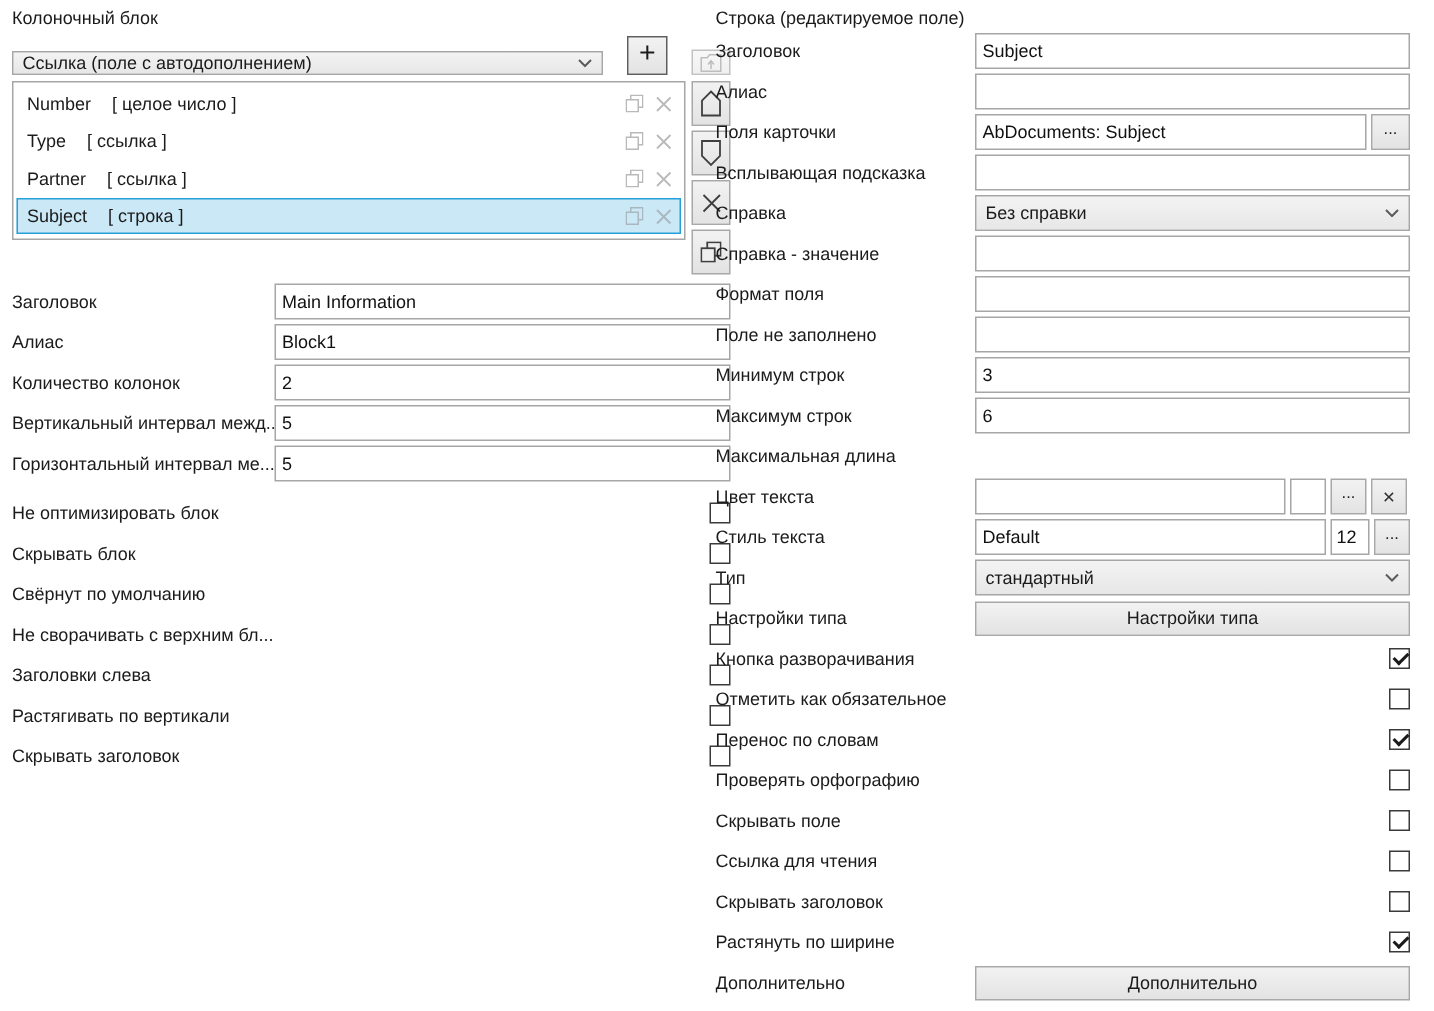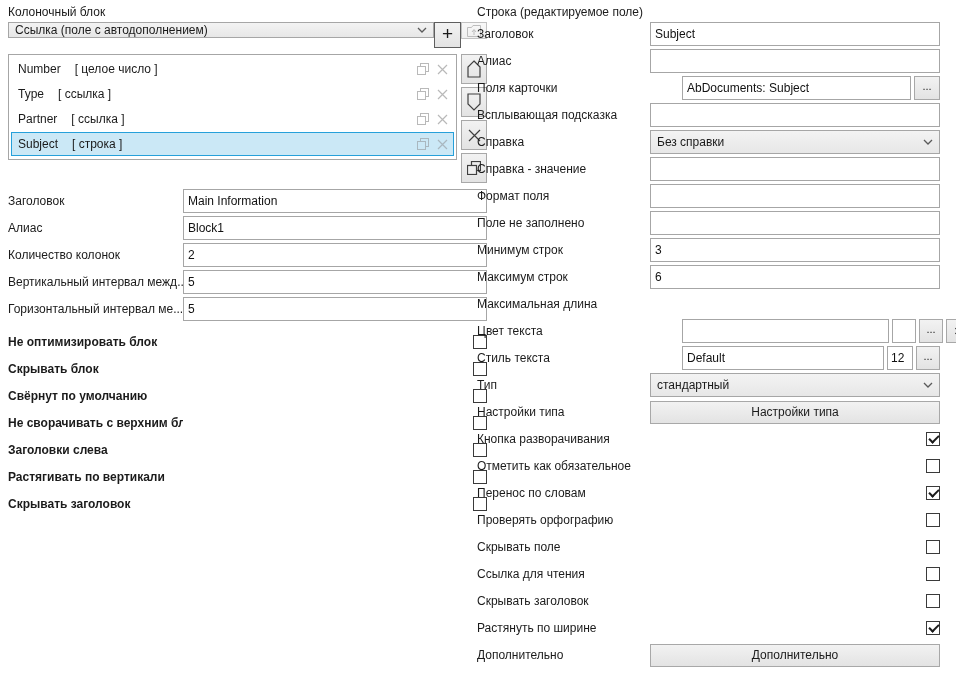--- a/index.html
+++ b/index.html
@@ -20,41 +20,41 @@
   
   .row { display: flex; align-items: center; height: 24px; margin-bottom: 3px; justify-content: space-between; }
   .lbl { width: 175px; flex-shrink: 0; white-space: nowrap; overflow: hidden; }
   .panel-right .lbl { width: 173px; }
   .ctl { flex: 1; display: flex; align-items: center; gap: 3px; height: 24px; }
 
   input.tb {
     height: 24px; border: 1px solid #a6a6a6; background: #fff;
     font: inherit; color: #111; padding: 0 4px; width: 100%;
   }
-  input.tb.grow { flex: 1; width: auto; margin-left: 32px; }
+  input.tb.grow { flex: 1; width: auto; }
   input.tb.size-box { width: 26px; flex: none; text-align: left; padding: 0 3px; }
 
   .combo {
     flex: 1; height: 24px; border: 1px solid #a6a6a6;
     background: linear-gradient(#f3f3f3, #e7e7e7);
     display: flex; align-items: center; padding: 0 6px; gap: 4px;
   }
   .combo .combo-text { flex: 1; white-space: nowrap; overflow: hidden; }
 
   .btn {
     border: 1px solid #a8a8a8; background: linear-gradient(#f2f2f2, #e3e3e3);
     display: flex; align-items: center; justify-content: center;
     font: inherit; color: #1b1b1b; cursor: default; flex-shrink: 0;
   }
   .btn.sq { width: 26px; height: 24px; }
   .btn.wide { flex: 1; height: 23px; }
   .btn.ellipsis { font-size: 11px; line-height: 8px; padding-bottom: 5px; }
 
   
-  .combo-row { display: flex; height: 28px; margin-bottom: 4px; align-items: flex-start; gap: 0; }
+  .combo-row { display: flex; height: 28px; margin-bottom: 4px; align-items: flex-end; gap: 16px; }
   .combo-row .combo { height: auto; }
   .btn.add { width: 27px; border: 1px solid #5e5e5e; font-size: 19px; font-weight: 400; padding-bottom: 2px; }
   .btn.disabled { border-color: #c2c2c2; background: linear-gradient(#f8f8f8, #f0f0f0); }
 
   
   .list-wrap { display: flex; margin-bottom: 6px; }
   .listbox {
     width: 453px; height: 106px; border: 1px solid #a6a6a6;
     background: #fff; padding: 2px; overflow: hidden;
   }
@@ -73,21 +73,21 @@
   .chk {
     width: 14px; height: 14px; border: 1px solid #3a3a3a; background: #fff;
     position: relative; flex-shrink: 0;
   }
   .chk.checked::after {
     content: ""; position: absolute; left: 2px; top: 2px;
     width: 8px; height: 4px;
     border-left: 2px solid #1b1b1b; border-bottom: 2px solid #1b1b1b;
     transform: rotate(-45deg);
   }
-  .chk-section { margin-top: 9px; font-weight: bold; }
+  .chk-section { margin-top: 9px; }
 
   .swatch { width: 24px; height: 24px; border: 1px solid #a6a6a6; background: #fff; flex-shrink: 0; }
   .btn .x-glyph { font-size: 14px; line-height: 1; color: #2f2f2f; }
   svg { display: block; }
 </style>
 </head>
 <body>
 
 <div class="panel panel-left">
   <div class="panel-title">Колоночный блок</div>

